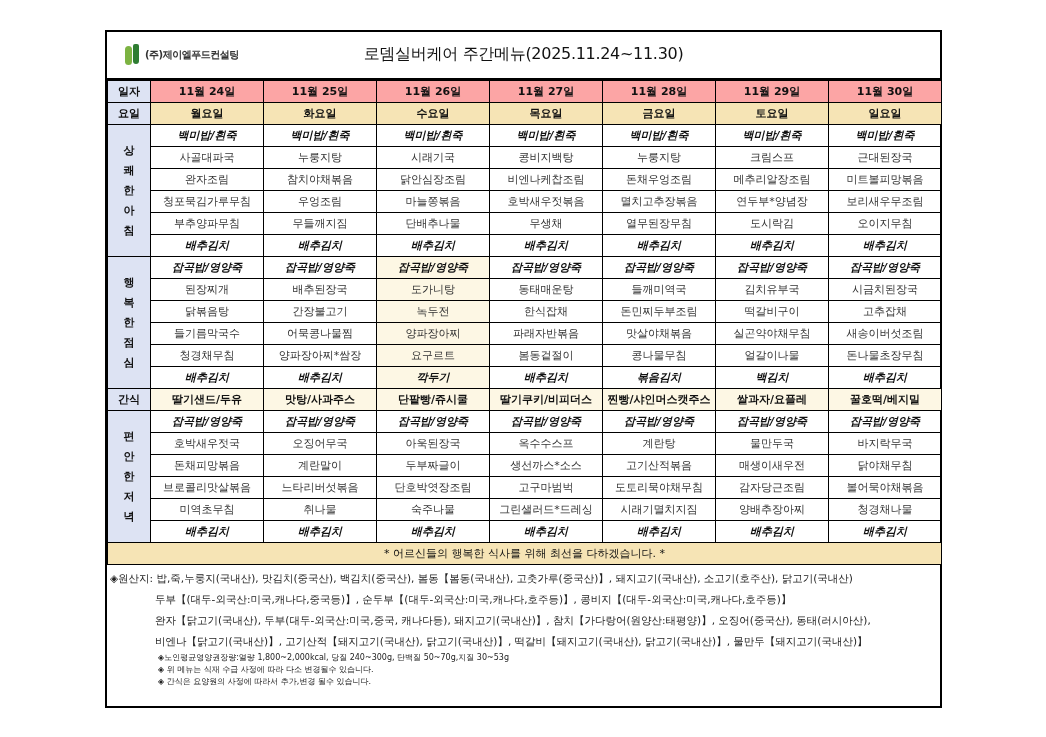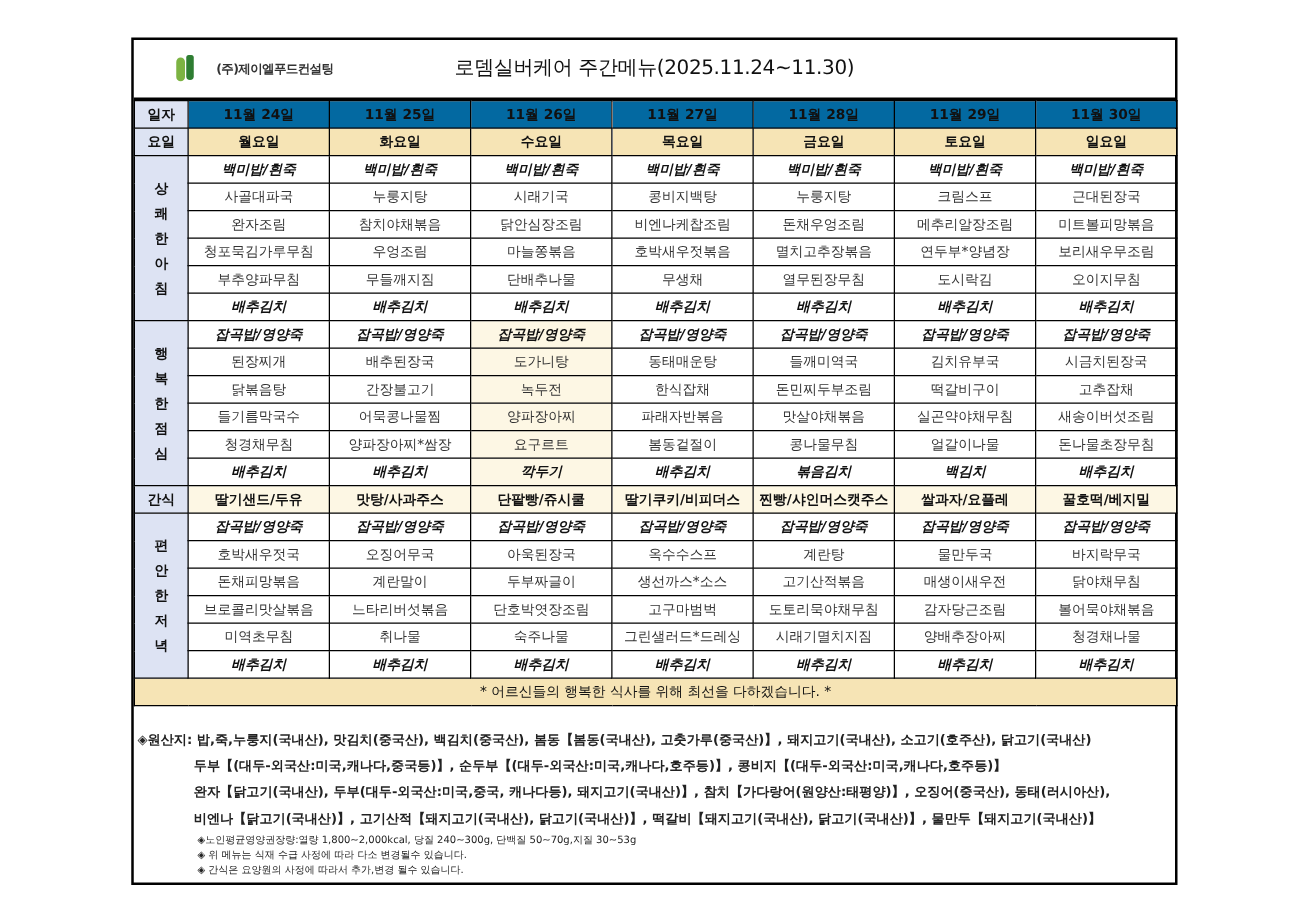--- a/index.html
+++ b/index.html
@@ -4,44 +4,44 @@
 <style>
   * { box-sizing: border-box; margin: 0; padding: 0; }
   html, body { width: 1046px; height: 737px; background: #ffffff; overflow: hidden; }
   body { font-family: "DejaVu Sans", "Liberation Sans", sans-serif; color: #111; position: relative; }
 
   .sheet {
     position: absolute; left: 105px; top: 30px; width: 837px; height: 678px;
     border: 2px solid #000; background: #fff;
   }
   .title-bar { position: relative; height: 48px; border-bottom: 2px solid #000; }
-  .logo { position: absolute; left: 32px; top: 12px; display: flex; align-items: center; gap: 16px; justify-content: space-between; }
+  .logo { position: absolute; left: 16px; top: 12px; display: flex; align-items: center; gap: 4px; justify-content: space-between; }
   .logo-mark { width: 18px; height: 22px; position: relative; }
   .logo-mark .l1 { position: absolute; left: 2px; top: 2px; width: 7px; height: 19px; border-radius: 4px; background: #7cb342; }
   .logo-mark .l2 { position: absolute; left: 10px; top: 0px; width: 6px; height: 20px; border-radius: 4px 4px 6px 6px; background: #2e7d32; }
   .logo-text { font-size: 10px; font-weight: bold; color: #333; letter-spacing: -0.5px; }
   .title { position: absolute; left: 0; right: 0; top: 12px; text-align: center; font-size: 16px; font-weight: normal; letter-spacing: -0.3px; }
 
   table.menu { border-collapse: collapse; width: 100%; table-layout: fixed; }
   table.menu td { border: 1px solid #000; text-align: center; font-size: 11px; height: 22px; padding: 0; white-space: nowrap; overflow: hidden; }
   table.menu col.c0 { width: 43px; }
   table.menu col.cd { width: 113px; }
   .hdr-label { background: #dde3f3; font-weight: bold; }
-  .date-cell { background: #0369a1; font-weight: bold; }
+  .date-cell { background: #fca5a5; font-weight: bold; }
   .day-cell { background: #f6e4b5; font-weight: bold; }
   .meal-label { background: #dde3f3; font-weight: bold; font-size: 12px; line-height: 20px; white-space: normal !important; }
   .bold { font-weight: bold; font-style: italic; }
   .normal { color: #333; }
   .hl { background: #fdf7e4; }
   .snack-label { background: #dde3f3; font-weight: bold; }
   .snack-cell { background: #fdf7e4; font-weight: bold; }
   .thick-top td { border-top: 2px solid #000; }
   .footer-msg td { background: #f6e4b5; font-size: 11px; height: 22px; border-top: 2px solid #000; }
 
-  .origin { padding: 17px 0 0 3px; font-size: 10.5px; color: #222; font-weight: bold; }
+  .origin { padding: 3px 0 0 3px; font-size: 10.5px; color: #222; }
   .origin .line { height: 21px; line-height: 21px; white-space: nowrap; }
   .origin .indent { padding-left: 45px; }
   .notes { padding-left: 51px; font-size: 8px; color: #222; }
   .notes .n { height: 12px; line-height: 12px; white-space: nowrap; }
 </style>
 </head>
 <body>
 
 <div class="sheet">
   <div class="title-bar">

